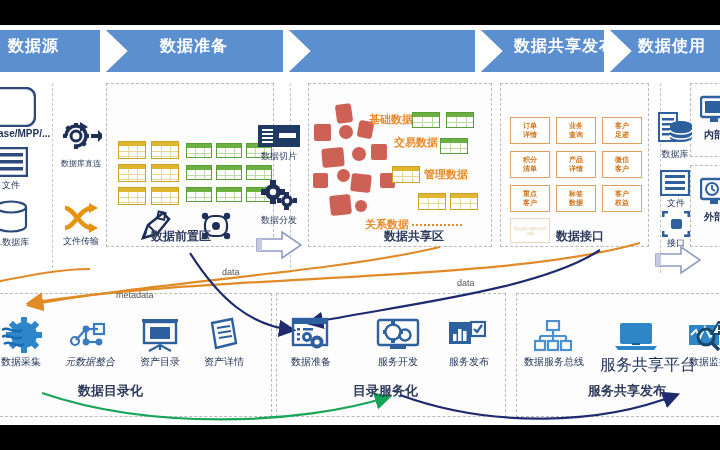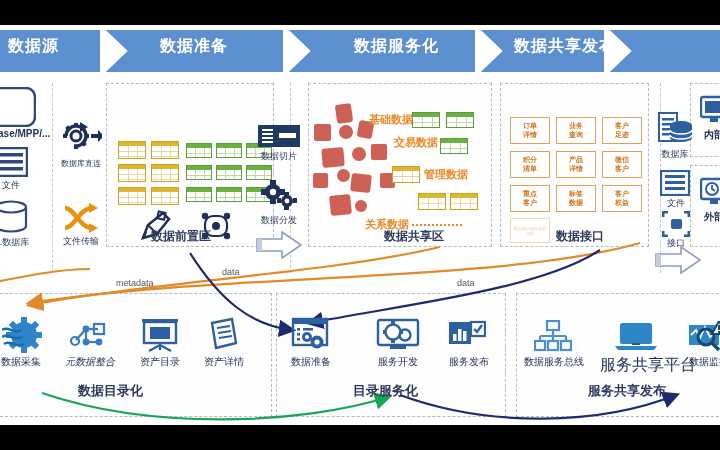--- a/index.html
+++ b/index.html
@@ -81,22 +81,22 @@
     </div>
     <div class="chev-sep" style="left:604px;top:5px;">
       <svg width="34" height="42" viewBox="0 0 34 42">
           <path d="M0,0 L0,42 L6,42 L28,21 L6,0 Z" fill="#ffffff"></path>
           <path d="M6,0 L28,21 L6,42 L10,42 L32,21 L10,0 Z" fill="#5b8fd0"></path>
         </svg>
     </div>
 
     <div class="stage-label" style="left:8px;">数据源</div>
     <div class="stage-label" style="left:160px;">数据准备</div>
-    <div class="stage-label" style="left:354px;">数据服务化</div>
     <div class="stage-label" style="left:514px;">数据共享发布</div>
+    <div class="stage-label" style="left:638px;">数据使用</div>
 
     <div class="zone" style="left:106px;top:58px;width:166px;height:162px;"></div>
     <div class="zone" style="left:308px;top:58px;width:182px;height:162px;"></div>
     <div class="zone" style="left:500px;top:58px;width:147px;height:162px;"></div>
     <div class="zone" style="left:690px;top:58px;width:60px;height:72px;"></div>
     <div class="zone" style="left:690px;top:140px;width:60px;height:80px;"></div>
 
     <div class="zone" style="left:-20px;top:268px;width:290px;height:122px;"></div>
     <div class="zone" style="left:276px;top:268px;width:228px;height:122px;"></div>
     <div class="zone" style="left:516px;top:268px;width:226px;height:122px;"></div>
@@ -553,21 +553,21 @@
 
       <path d="M190,228 C220,275 250,300 292,305" fill="none" stroke="#1f2a6e" stroke-width="2.2" marker-end="url(#ah-navy)"></path>
 
       <path d="M600,225 C540,265 400,280 310,298" fill="none" stroke="#1f2a6e" stroke-width="2.2" marker-end="url(#ah-navy)"></path>
 
       <path d="M42,368 C150,405 300,400 388,372" fill="none" stroke="#18a558" stroke-width="2.2" marker-end="url(#ah-green)"></path>
 
       <path d="M400,370 C490,403 600,400 676,370" fill="none" stroke="#1f2a6e" stroke-width="2.2" marker-end="url(#ah-navy)"></path>
     </svg>
 
-    <div class="flow-lbl" style="left:108px;top:253px;padding-left:8px;">metadata</div>
+    <div class="flow-lbl" style="left:108px;top:265px;padding-left:8px;">metadata</div>
     <div class="flow-lbl" style="left:222px;top:242px;">data</div>
     <div class="flow-lbl" style="left:457px;top:253px;">data</div>
 
     <div class="ico" style="left:2px;top:292px;">
       <svg width="42" height="36" viewBox="0 0 42 36">
         <g fill="#2e86c8">
           <circle cx="22" cy="18" r="13"></circle>
           <rect x="19" y="0" width="6" height="6"></rect>
             <rect x="19" y="30" width="6" height="6"></rect>
           <rect x="4" y="15" width="6" height="6"></rect>

